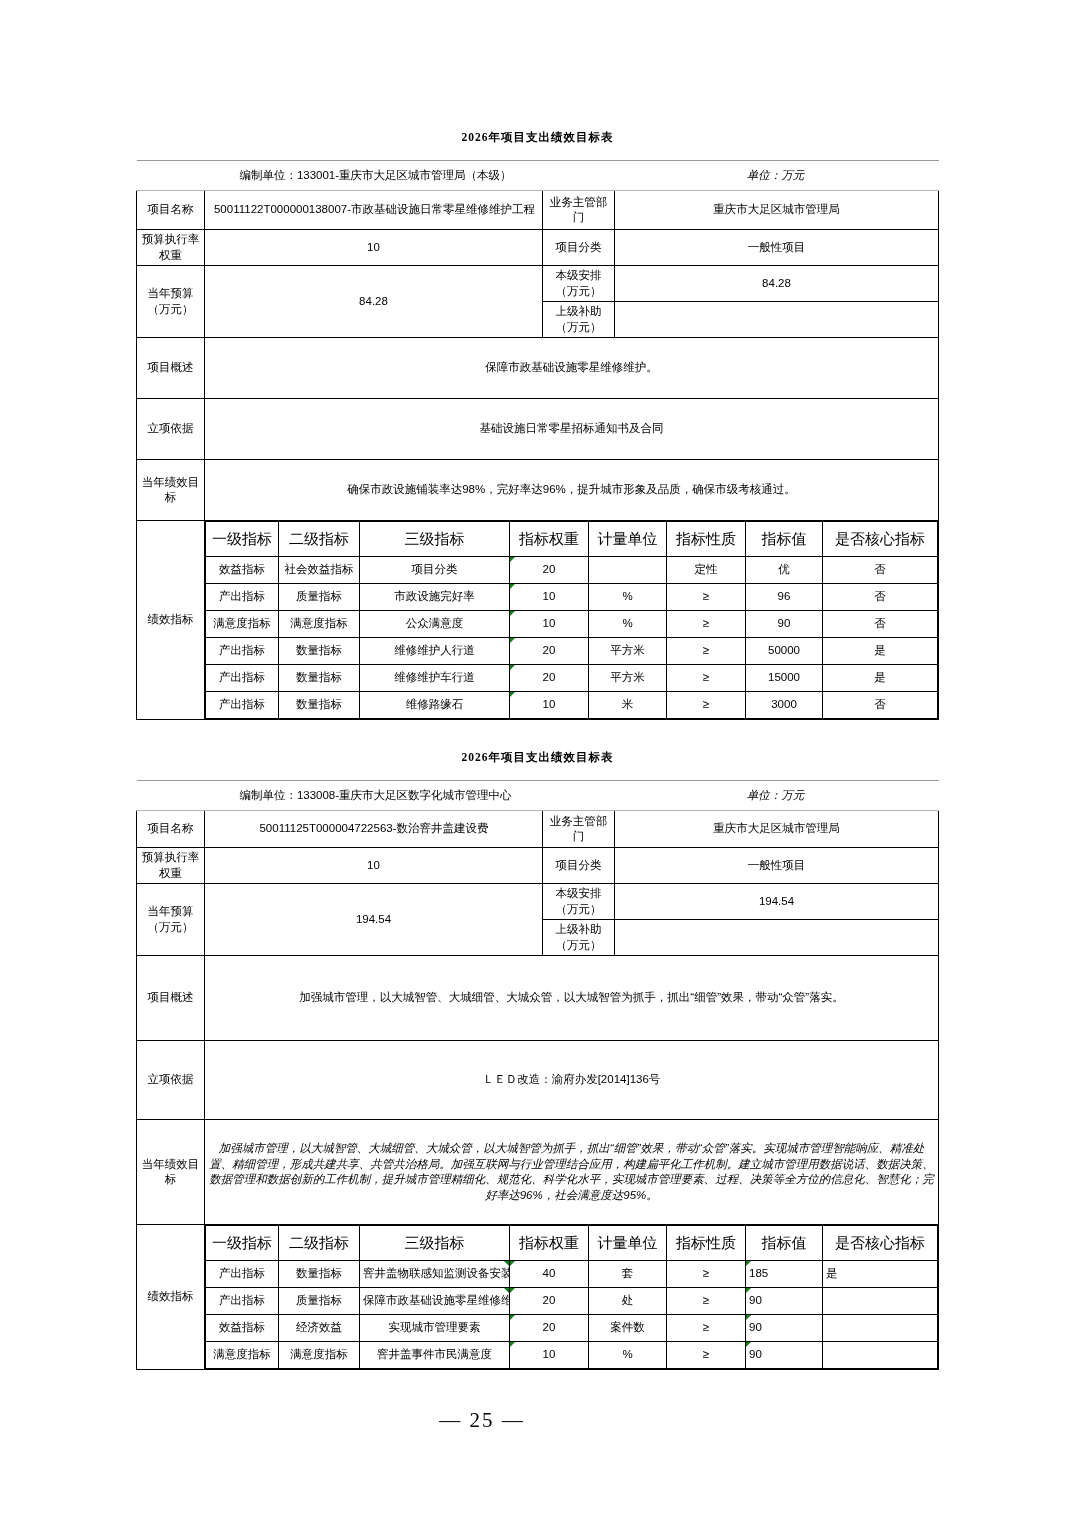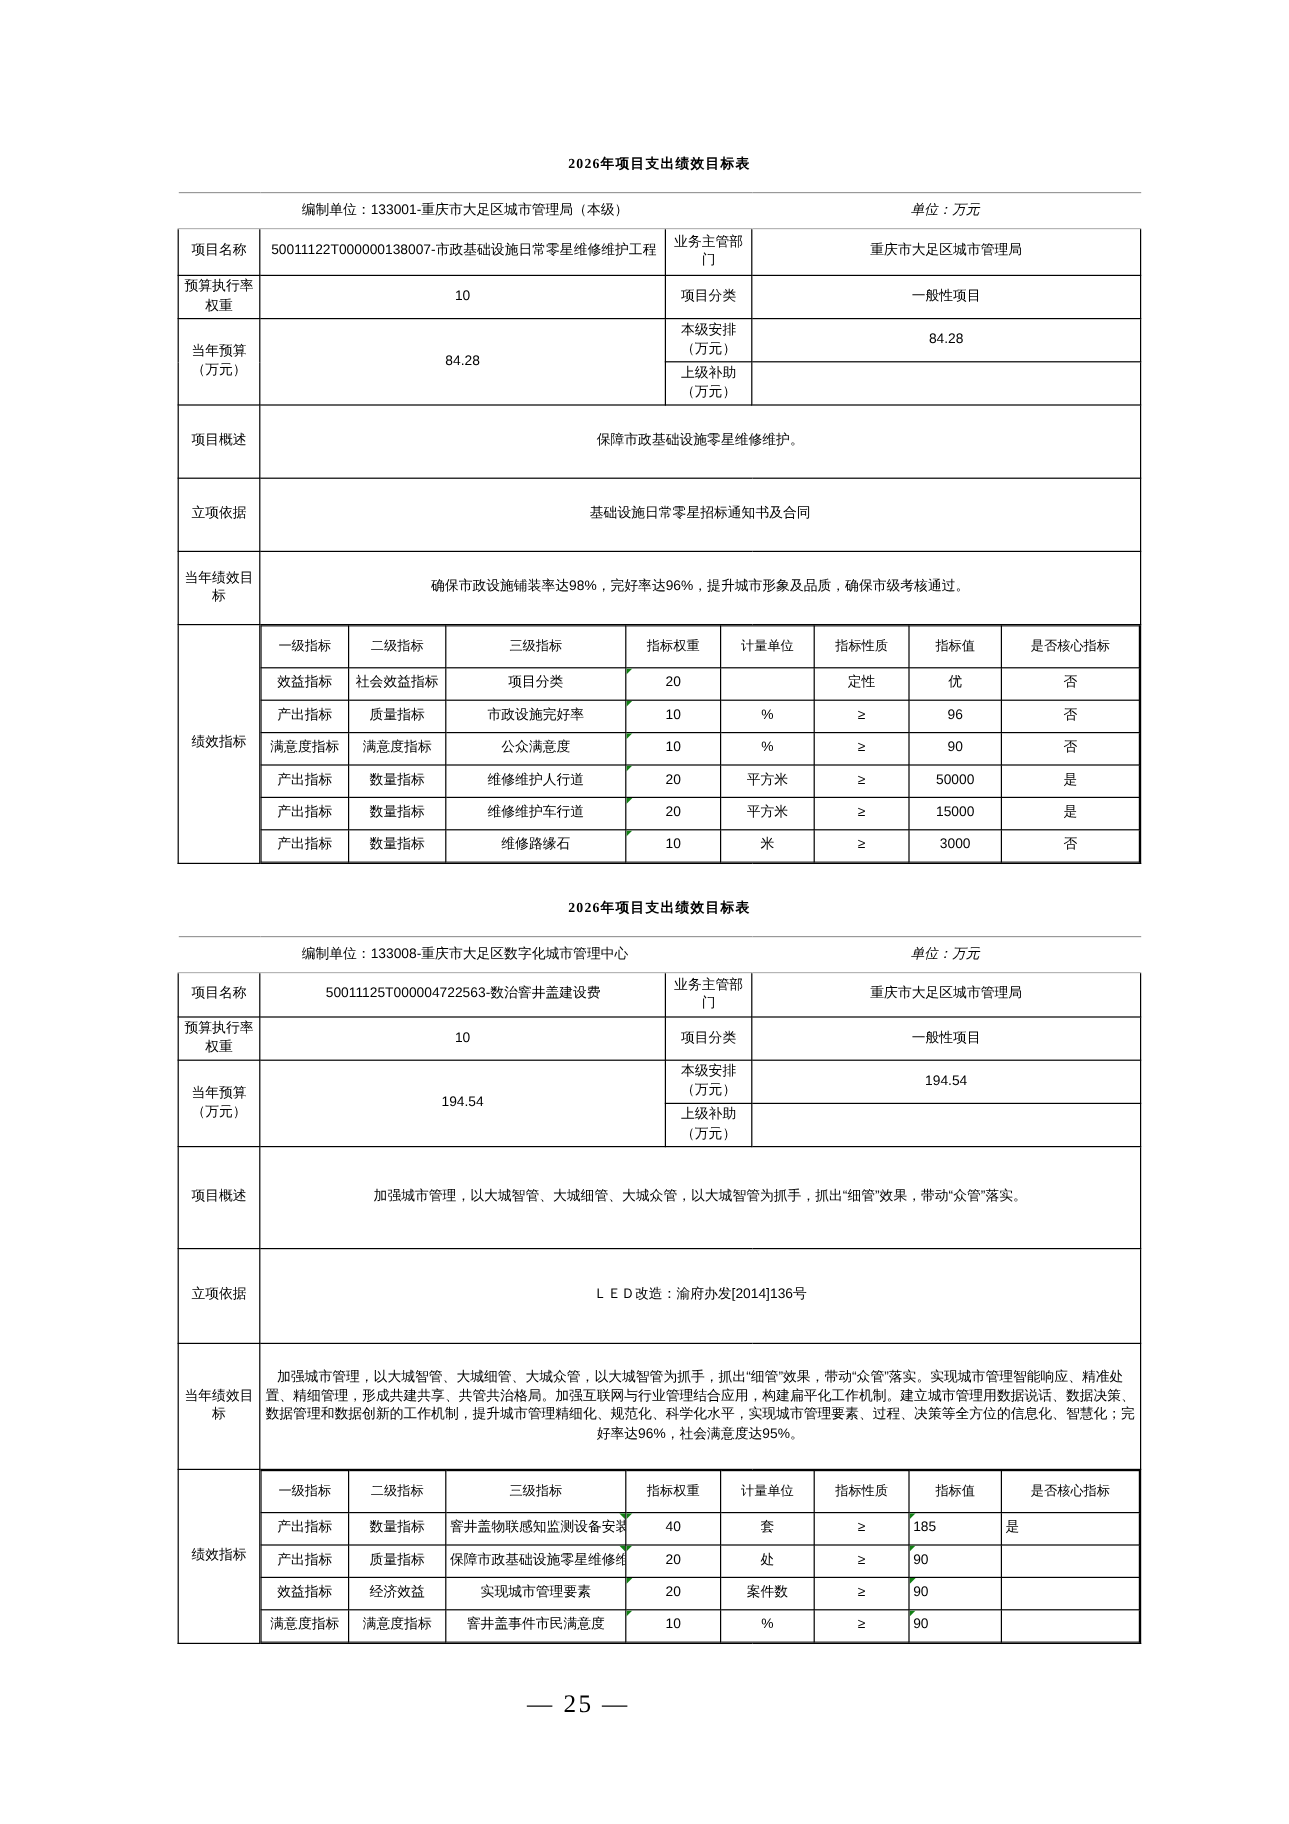--- a/index.html
+++ b/index.html
@@ -10,21 +10,21 @@
   body {
     width: 1074px;
     height: 1520px;
     font-family: "Liberation Sans", "DejaVu Sans", sans-serif;
     color: #000000;
     position: relative;
     overflow: hidden;
   }
   .page {
     position: absolute;
-    left: 148px;
+    left: 136px;
     top: 118px;
     width: 802px;
   }
 
   
   table.sheet {
     border-collapse: collapse;
     table-layout: fixed;
     width: 802px;
   }
@@ -69,39 +69,40 @@
     text-align: left;
     padding: 6px 5px !important;
     font-size: 11.5px;
     line-height: 1.5;
   }
   .para {
     text-align: left;
     padding: 5px 4px !important;
     font-size: 11px;
     line-height: 1.42;
+    font-style: italic;
   }
 
   
   .ind {
     border-collapse: collapse;
     table-layout: fixed;
     width: 100%;
   }
   .ind td {
     border: 1px solid #000;
     font-size: 11.5px;
     padding: 3px 2px;
     text-align: center;
     height: 22px;
     overflow: hidden;
     white-space: nowrap;
     position: relative;
   }
-  .ind td.hd { font-size: 11px; white-space: normal; }
+  .ind td.hd { font-size: 15px; white-space: normal; }
   .ind td.cellL { text-align: left; padding-left: 3px; }
   .nopad { padding: 0 !important; }
 
   
   .gmark::before {
     content: "";
     position: absolute;
     left: 0; top: 0;
     width: 0; height: 0;
     border-top: 5px solid #128014;

